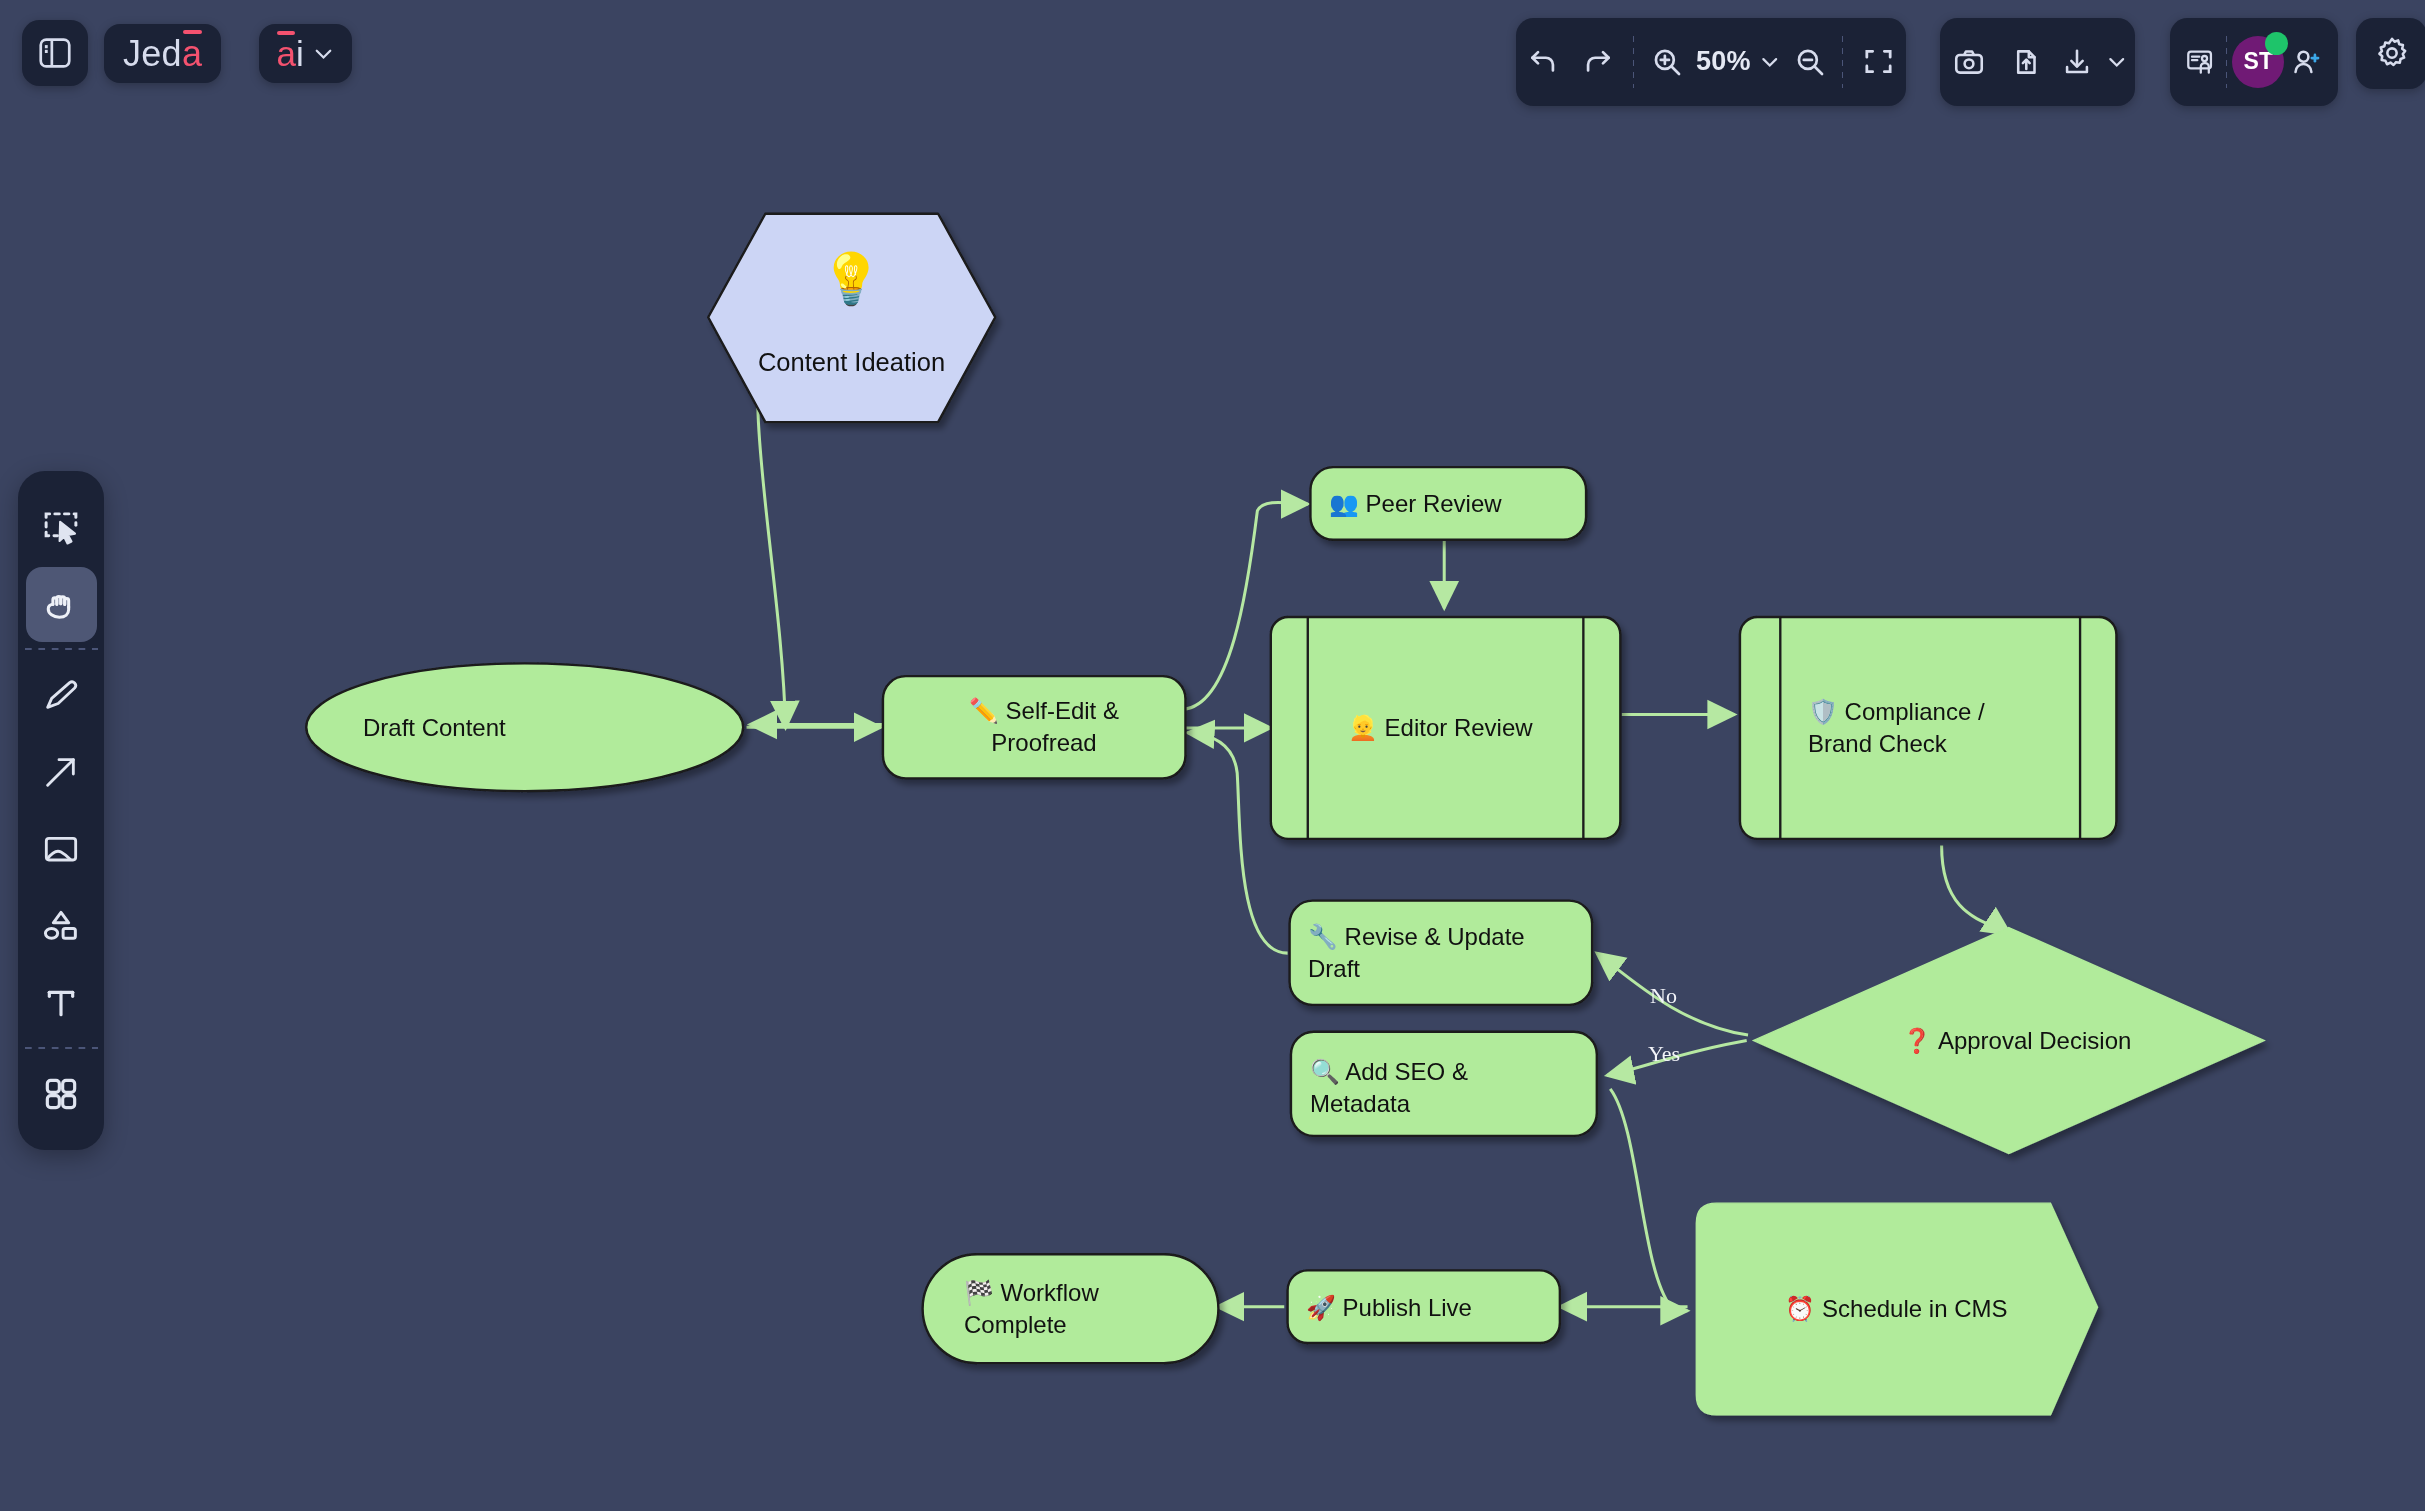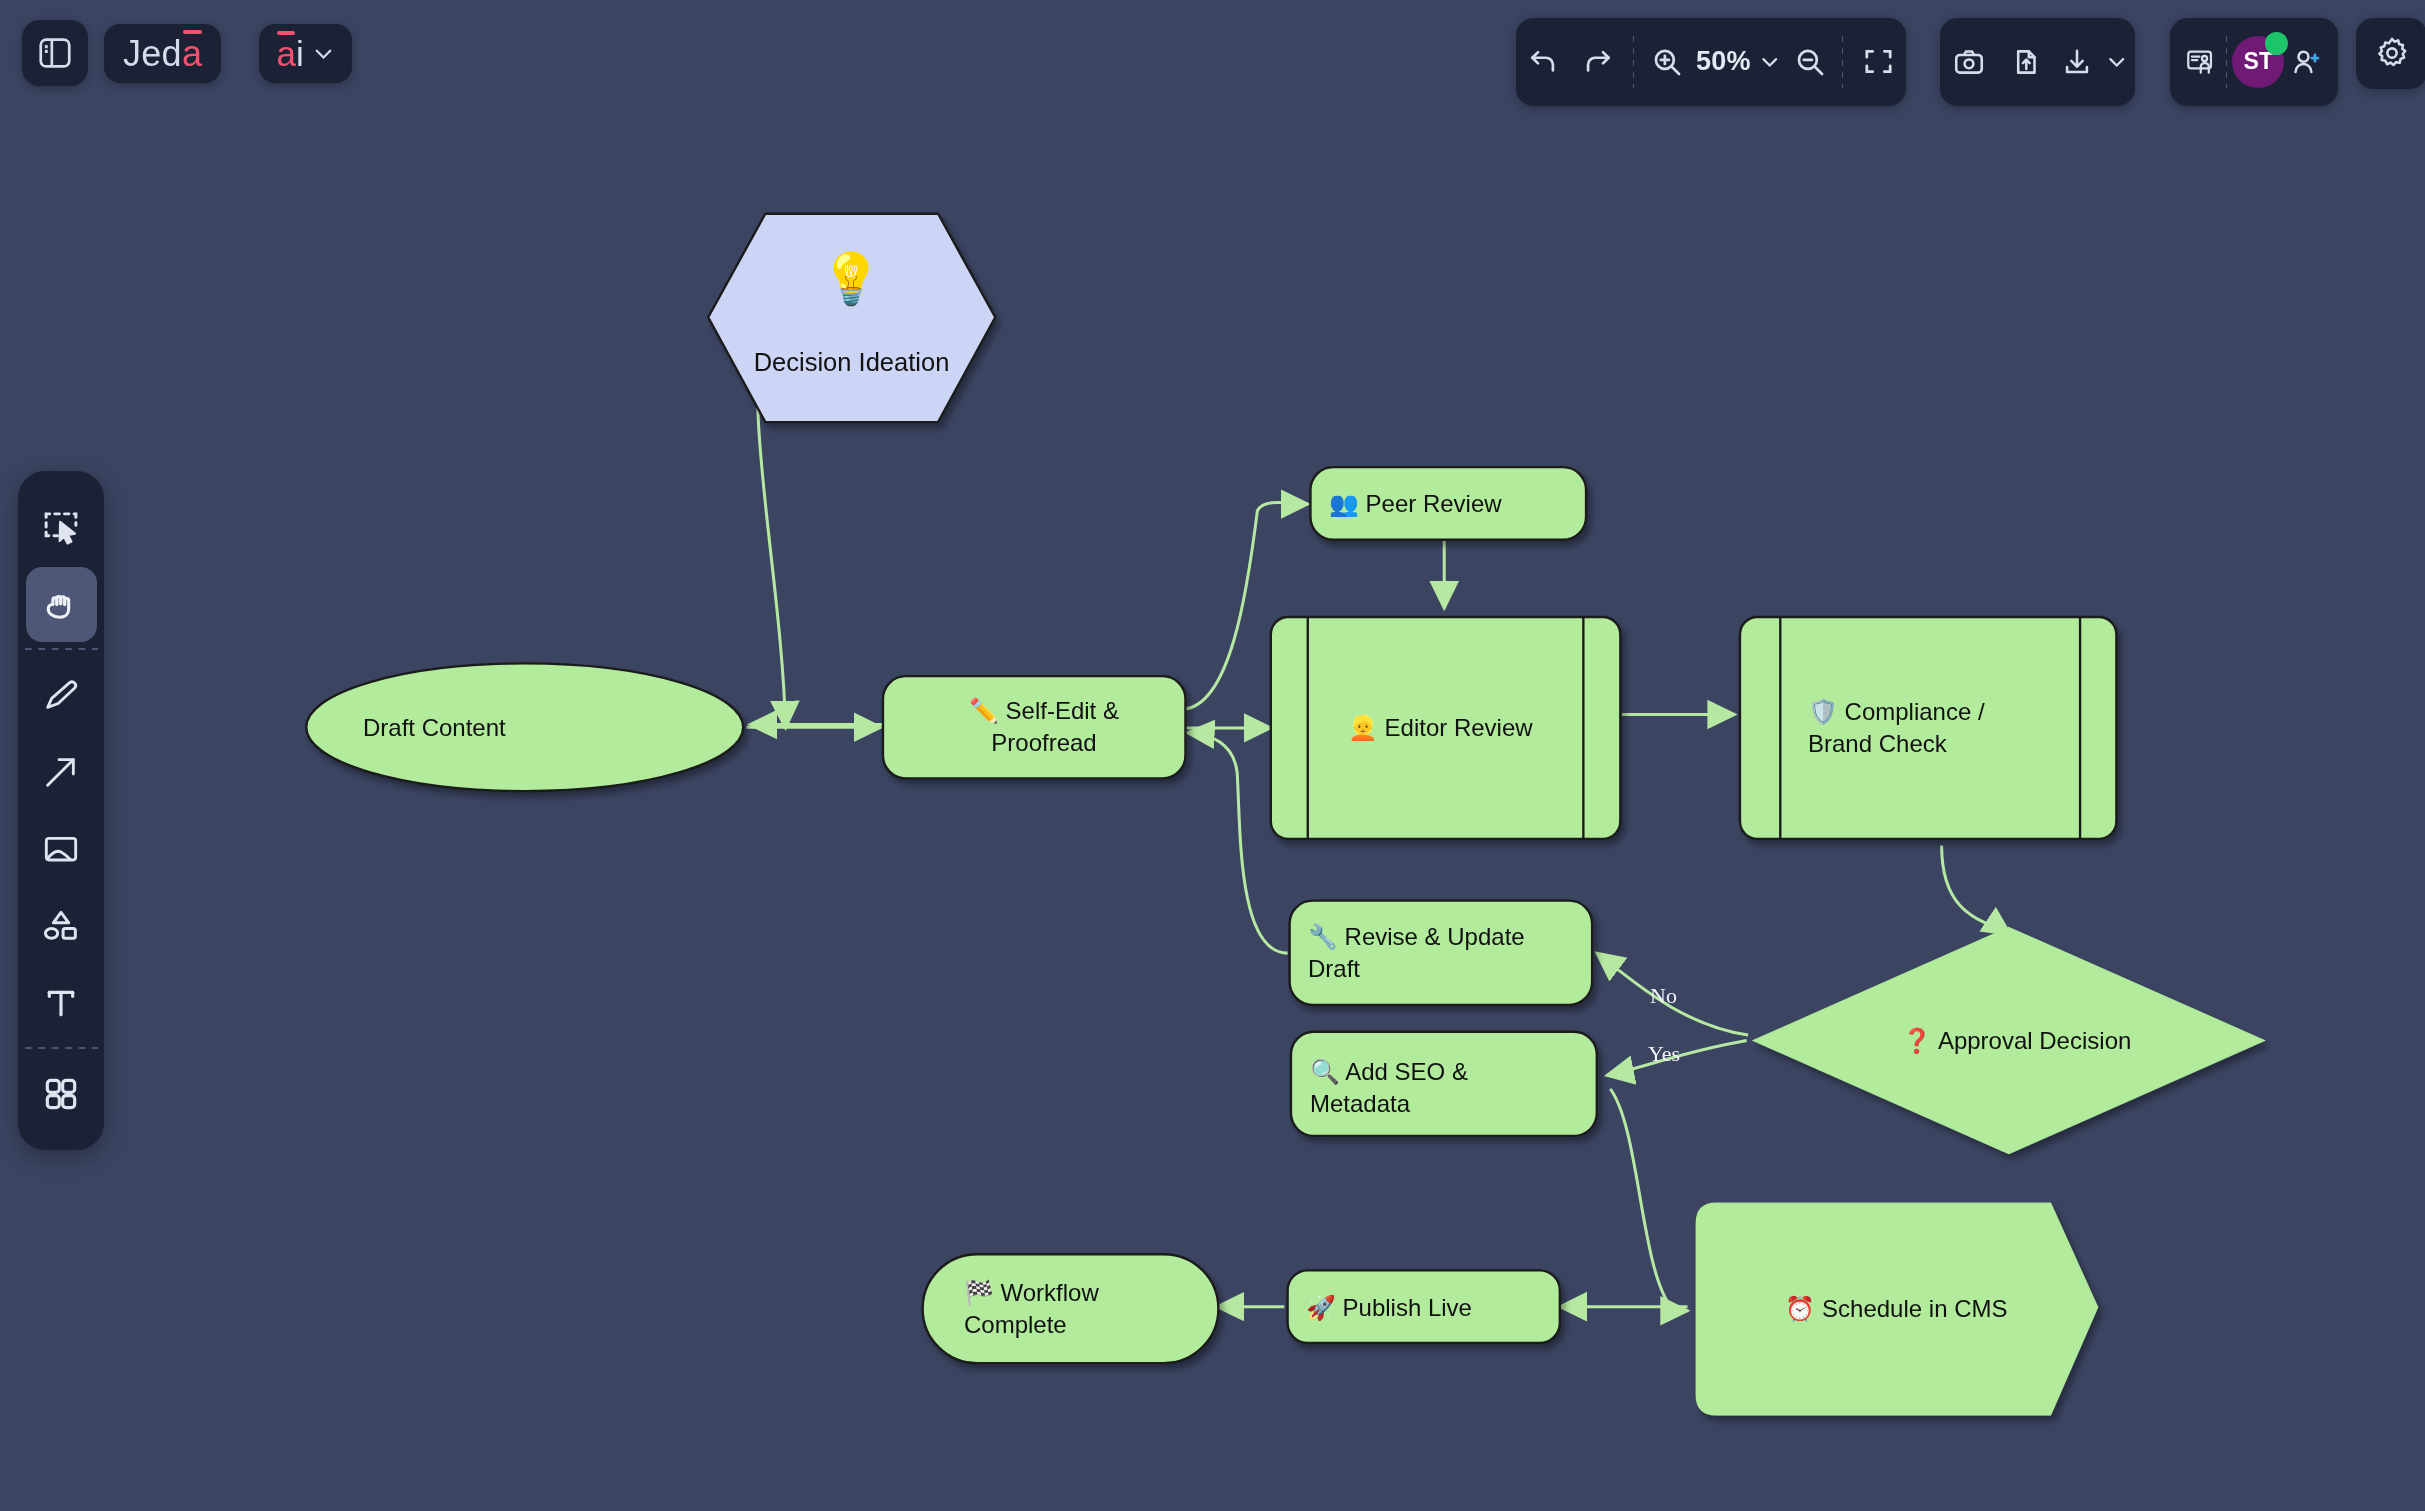--- a/index.html
+++ b/index.html
@@ -180,21 +180,21 @@
 
       <path d="M2553,1790 L3050,1790 L3120,1945 L3050,2105 L2553,2105 Q2523,2105 2523,2075 L2523,1820 Q2523,1790 2553,1790 Z" fill="#b1eb9b" stroke="#b1eb9b" stroke-width="2" filter="url(#nsh)"></path>
 
       <rect x="1915" y="1890" width="405" height="108" rx="30" fill="#b1eb9b" stroke="#1a1a1a" stroke-width="3.5" filter="url(#nsh)"></rect>
 
       <rect x="1372" y="1866" width="440" height="162" rx="81" fill="#b1eb9b" stroke="#1a1a1a" stroke-width="3.5" filter="url(#nsh)"></rect>
     </svg>
 
     <div class="node" style="left:708px;top:214px;width:287px;height:208px;">
       <div style="position:absolute;left:0;top:40px;width:287px;text-align:center;font-size:50px;line-height:1;">💡</div>
-      <div style="position:absolute;left:0;top:134px;width:287px;text-align:center;color:#111;font-size:25.5px;">Decision Ideation</div>
+      <div style="position:absolute;left:0;top:134px;width:287px;text-align:center;color:#111;font-size:25.5px;">Content Ideation</div>
     </div>
 
     <div class="node" style="left:306px;top:664px;width:437px;height:128px;">
       <div class="nodeLabel nl-left" style="padding-left:57px;">
         <span>Draft Content</span>
       </div>
     </div>
 
     <div class="node" style="left:883px;top:676px;width:303px;height:102px;">
       <div class="nodeLabel nl-left" style="padding-left:19px;flex-direction:column;align-items:center;justify-content:center;">

